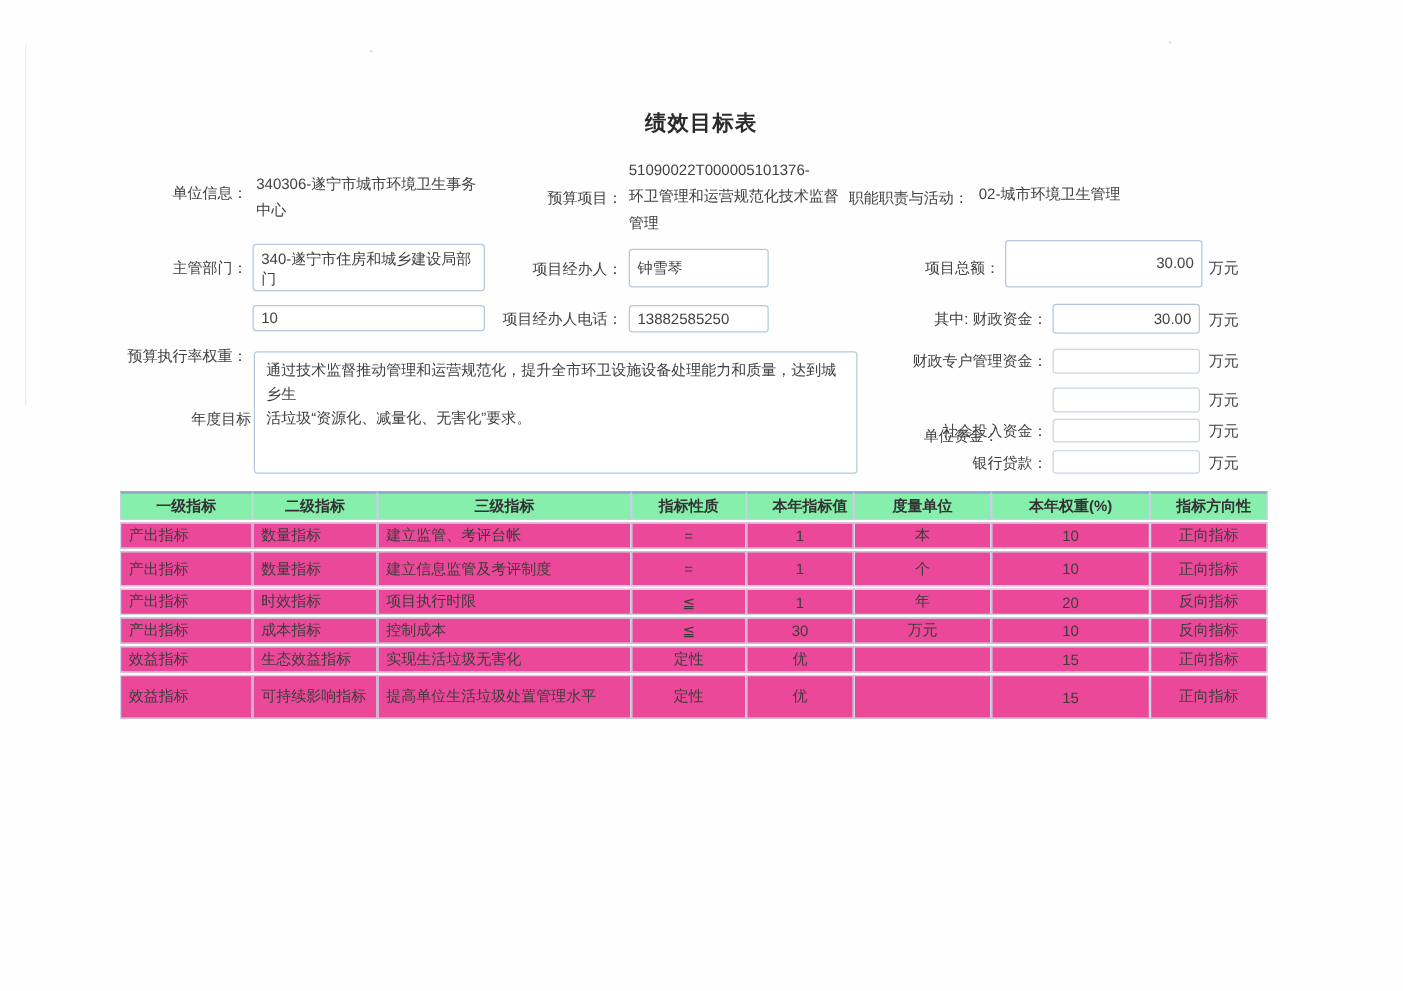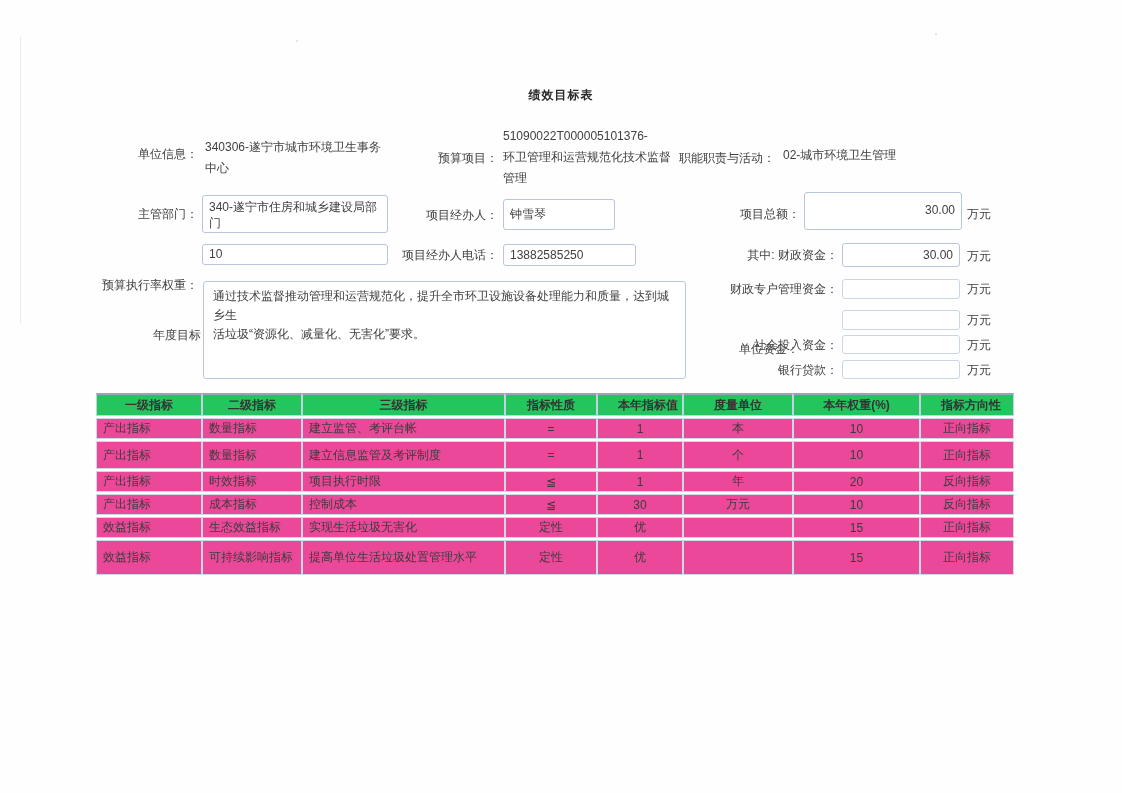--- a/index.html
+++ b/index.html
@@ -2,21 +2,21 @@
 <html><head>
 <meta charset="utf-8">
 <style>
   html,body{margin:0;padding:0;background:#ffffff;}
   .page{
     position:relative;width:1122px;height:793px;background:#fefefe;overflow:hidden;
     font-family:"Liberation Sans","DejaVu Sans",sans-serif;color:#404040;
   }
   .title{
     position:absolute;left:0;top:87px;width:1122px;margin:0;text-align:center;
-    font-size:12px;font-weight:bold;color:#2b2b2b;letter-spacing:1px;
+    font-size:17px;font-weight:bold;color:#2b2b2b;letter-spacing:1px;
   }
   .lbl{
     position:absolute;width:160px;text-align:right;font-size:12px;color:#404040;
     white-space:nowrap;line-height:16px;
   }
   .pval{
     position:absolute;font-size:12px;color:#404040;white-space:pre-line;line-height:21px;
   }
   .ibox{
     position:absolute;box-sizing:border-box;background:#ffffff;
@@ -30,21 +30,21 @@
     position:absolute;box-sizing:border-box;background:#ffffff;
     border:1px solid #b7c7d9;border-radius:3px;
     font-size:12px;color:#404040;padding:5px 9px;line-height:19px;white-space:pre-line;
   }
   .unit{position:absolute;font-size:12px;color:#404040;line-height:16px;}
   .ind-table{
     position:absolute;left:96px;top:391px;width:918px;
     border-collapse:separate;border-spacing:0 2px;table-layout:fixed;
   }
   .ind-table th{
-    background:#22c55e;border:1px solid #c3d1e0;border-top:2px solid #8ea7c6;
+    background:#86efac;border:1px solid #c3d1e0;border-top:2px solid #8ea7c6;
     font-size:12px;font-weight:bold;color:#333333;height:18px;padding:1px 20px;
     white-space:nowrap;overflow:hidden;
   }
   .ind-table td{
     border:1px solid #ccd8e5;background:#ec4899;font-size:12px;color:#3c3c3c;
     padding:1px 2px;text-align:center;white-space:nowrap;overflow:hidden;
   }
   .ind-table td.l{text-align:left;padding-left:6px;}
   .scanline{position:absolute;left:20px;top:36px;width:1px;height:288px;background:#ececec;}
   .speck{position:absolute;width:2px;height:2px;border-radius:50%;background:#dcdcdc;}
@@ -80,21 +80,21 @@
   <div class="ibox" style="left:503px;top:199px;width:112px;height:31px;line-height:25px;">钟雪琴</div>
 
   <div class="lbl" style="left:640px;top:206px;">项目总额：</div>
   <div class="ibox right" style="left:804px;top:192px;width:158px;height:38px;line-height:30px;">30.00</div>
   <div class="unit" style="left:967px;top:206px;">万元</div>
 
   <div class="lbl" style="left:38px;top:247px;margin-top:30px;">预算执行率权重：</div>
   <div class="ibox" style="left:202px;top:244px;width:186px;height:21px;line-height:15px;">10</div>
 
   <div class="lbl" style="left:338px;top:247px;">项目经办人电话：</div>
-  <div class="ibox" style="left:503px;top:244px;width:133px;height:22px;line-height:16px;">13882585250</div>
+  <div class="ibox" style="left:503px;top:244px;width:112px;height:22px;line-height:16px;">13882585250</div>
 
   <div class="lbl" style="left:678px;top:247px;">其中: 财政资金：</div>
   <div class="ibox right" style="left:842px;top:243px;width:118px;height:24px;line-height:18px;">30.00</div>
   <div class="unit" style="left:967px;top:248px;">万元</div>
 
   <div class="lbl" style="left:53px;top:282px;margin-top:45px;">年度目标：</div>
   <div class="gbox" style="left:203px;top:281px;width:483px;height:98px;">通过技术监督推动管理和运营规范化，提升全市环卫设施设备处理能力和质量，达到城乡生
 活垃圾“资源化、减量化、无害化”要求。</div>
 
   <div class="lbl" style="left:678px;top:281px;">财政专户管理资金：</div>

